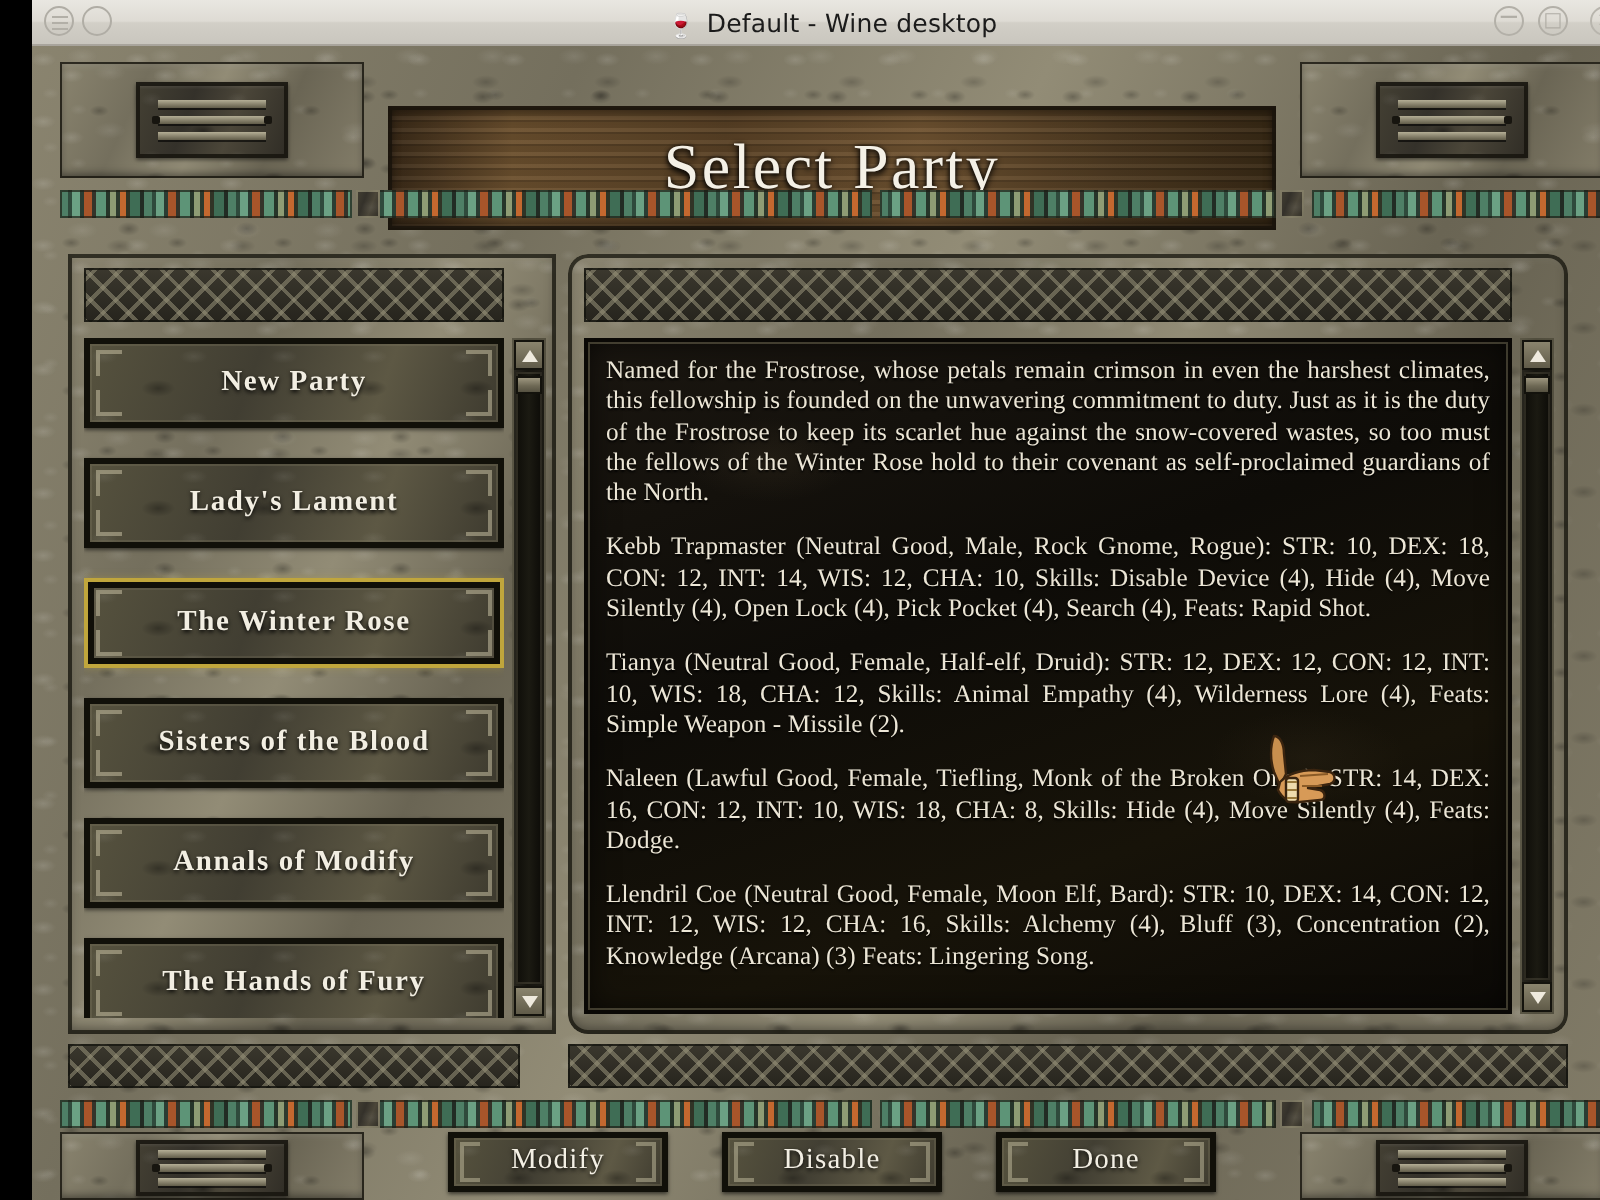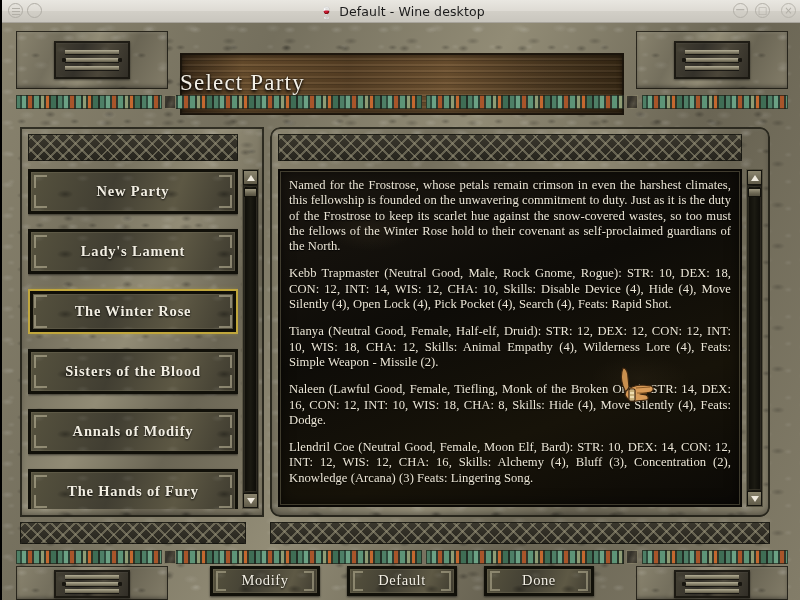--- a/index.html
+++ b/index.html
@@ -10,21 +10,21 @@
   body {
     width: 800px;
     height: 600px;
     overflow: hidden;
     font-family: "Liberation Serif", serif;
   }
 
   
   .window {
     position: absolute;
-    left: 2px; top: 0;
+    left: 16px; top: 0;
     width: 676px; height: 600px;
     background: #4c1d95;
     box-sizing: border-box;
   }
   .titlebar {
     position: absolute;
     left: 0; top: 0;
     width: 800px; height: 23px;
     background: linear-gradient(to bottom, #e9e7e1 0%, #dedbd4 48%, #d2cfc7 52%, #c9c6be 100%);
     border-bottom: 1px solid #a8a49c;
@@ -206,22 +206,23 @@
       linear-gradient(to right, #3a2a18 0%, #6d512f 14%, #5a4226 38%, #715432 60%, #4e3a21 82%, #382915 100%);
     box-shadow:
       inset 0 0 0 2px rgba(26,20,12,.85),
       inset 0 3px 6px rgba(0,0,0,.45),
       inset 0 -3px 6px rgba(0,0,0,.5);
   }
   .banner-title {
     position: absolute;
     left: 0; right: 0; top: 50%;
     transform: translateY(-52%);
+    text-align: center;
     font-family: "Liberation Serif", serif;
-    font-size: 23px;
+    font-size: 32px;
     color: #f4f0e6;
     letter-spacing: 1.2px;
     text-shadow: 0 2px 3px rgba(0,0,0,.95), 0 0 2px rgba(0,0,0,.8);
   }
 
   
   .sidebar {
     position: absolute;
     left: 18px; top: 104px;
     width: 244px; height: 390px;
@@ -603,21 +604,21 @@
             <span class="corner c-tr"></span>
             <span class="corner c-bl"></span>
             <span class="corner c-br"></span>
             <span class="label">Modify</span>
           </div>
           <div class="btn" style="left: 345px; top: 44px;">
             <span class="corner c-tl"></span>
             <span class="corner c-tr"></span>
             <span class="corner c-bl"></span>
             <span class="corner c-br"></span>
-            <span class="label">Default</span>
+            <span class="label">Disable</span>
           </div>
           <div class="btn" style="left: 482px; top: 44px;">
             <span class="corner c-tl"></span>
             <span class="corner c-tr"></span>
             <span class="corner c-bl"></span>
             <span class="corner c-br"></span>
             <span class="label">Done</span>
           </div>
         </div>
     </div>

